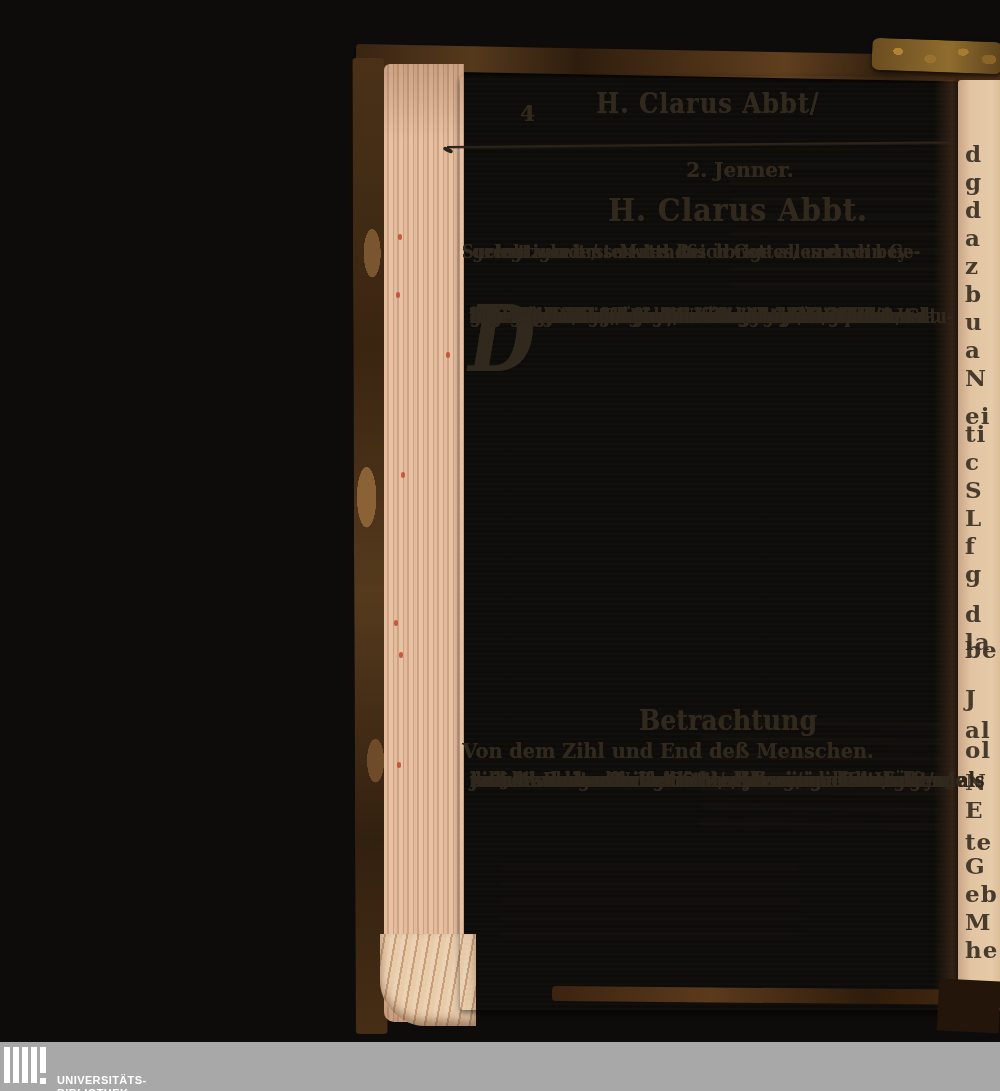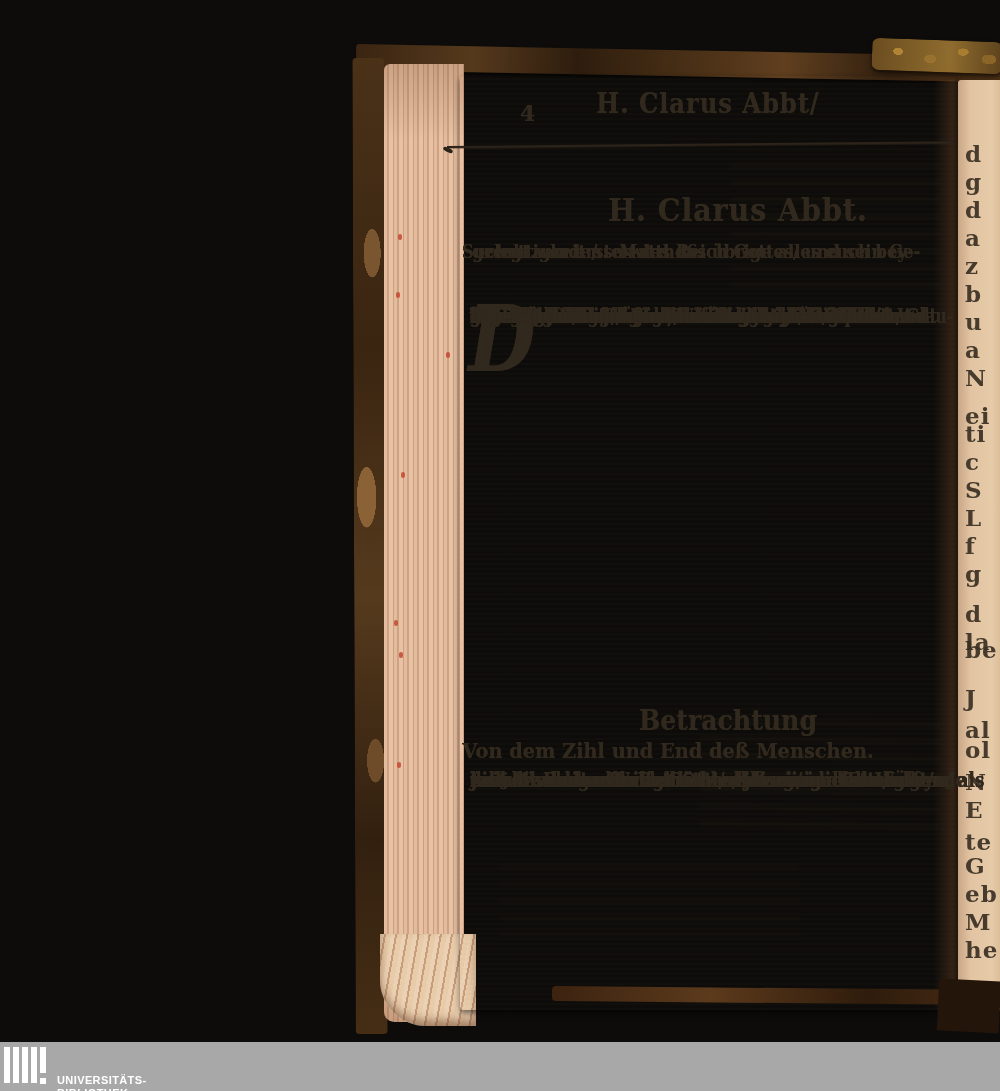--- a/index.html
+++ b/index.html
@@ -174,20 +174,21 @@
       <div class="sliver-frag" style="top: 856px;">he</div>
     </div>
   <div class="bottom-cover-strip"></div>
   <div class="corner-dark"></div>
 
   <div class="pagenum ink">4</div>
   <div class="running-header ink">H. Clarus Abbt/</div>
   <div class="head-rule"></div>
   <div class="head-rule-hook"></div>
 
+  <div class="date-line ink">2. Jenner.</div>
   <div class="title ink">H. Clarus Abbt.</div>
 
   <div class="epigraph ink">
     <div class="line l1">Suchet zum ersten das Reich Gottes/ und sein Ge-</div>
     <div class="line l2">rechtigkeit / so wird das übrige alles euch bey-</div>
     <div class="line l3">gelegt werden.  Matth. 6.</div>
   </div>
 
   <div class="bodyblock ink">
     <div class="dropcap">D</div>

